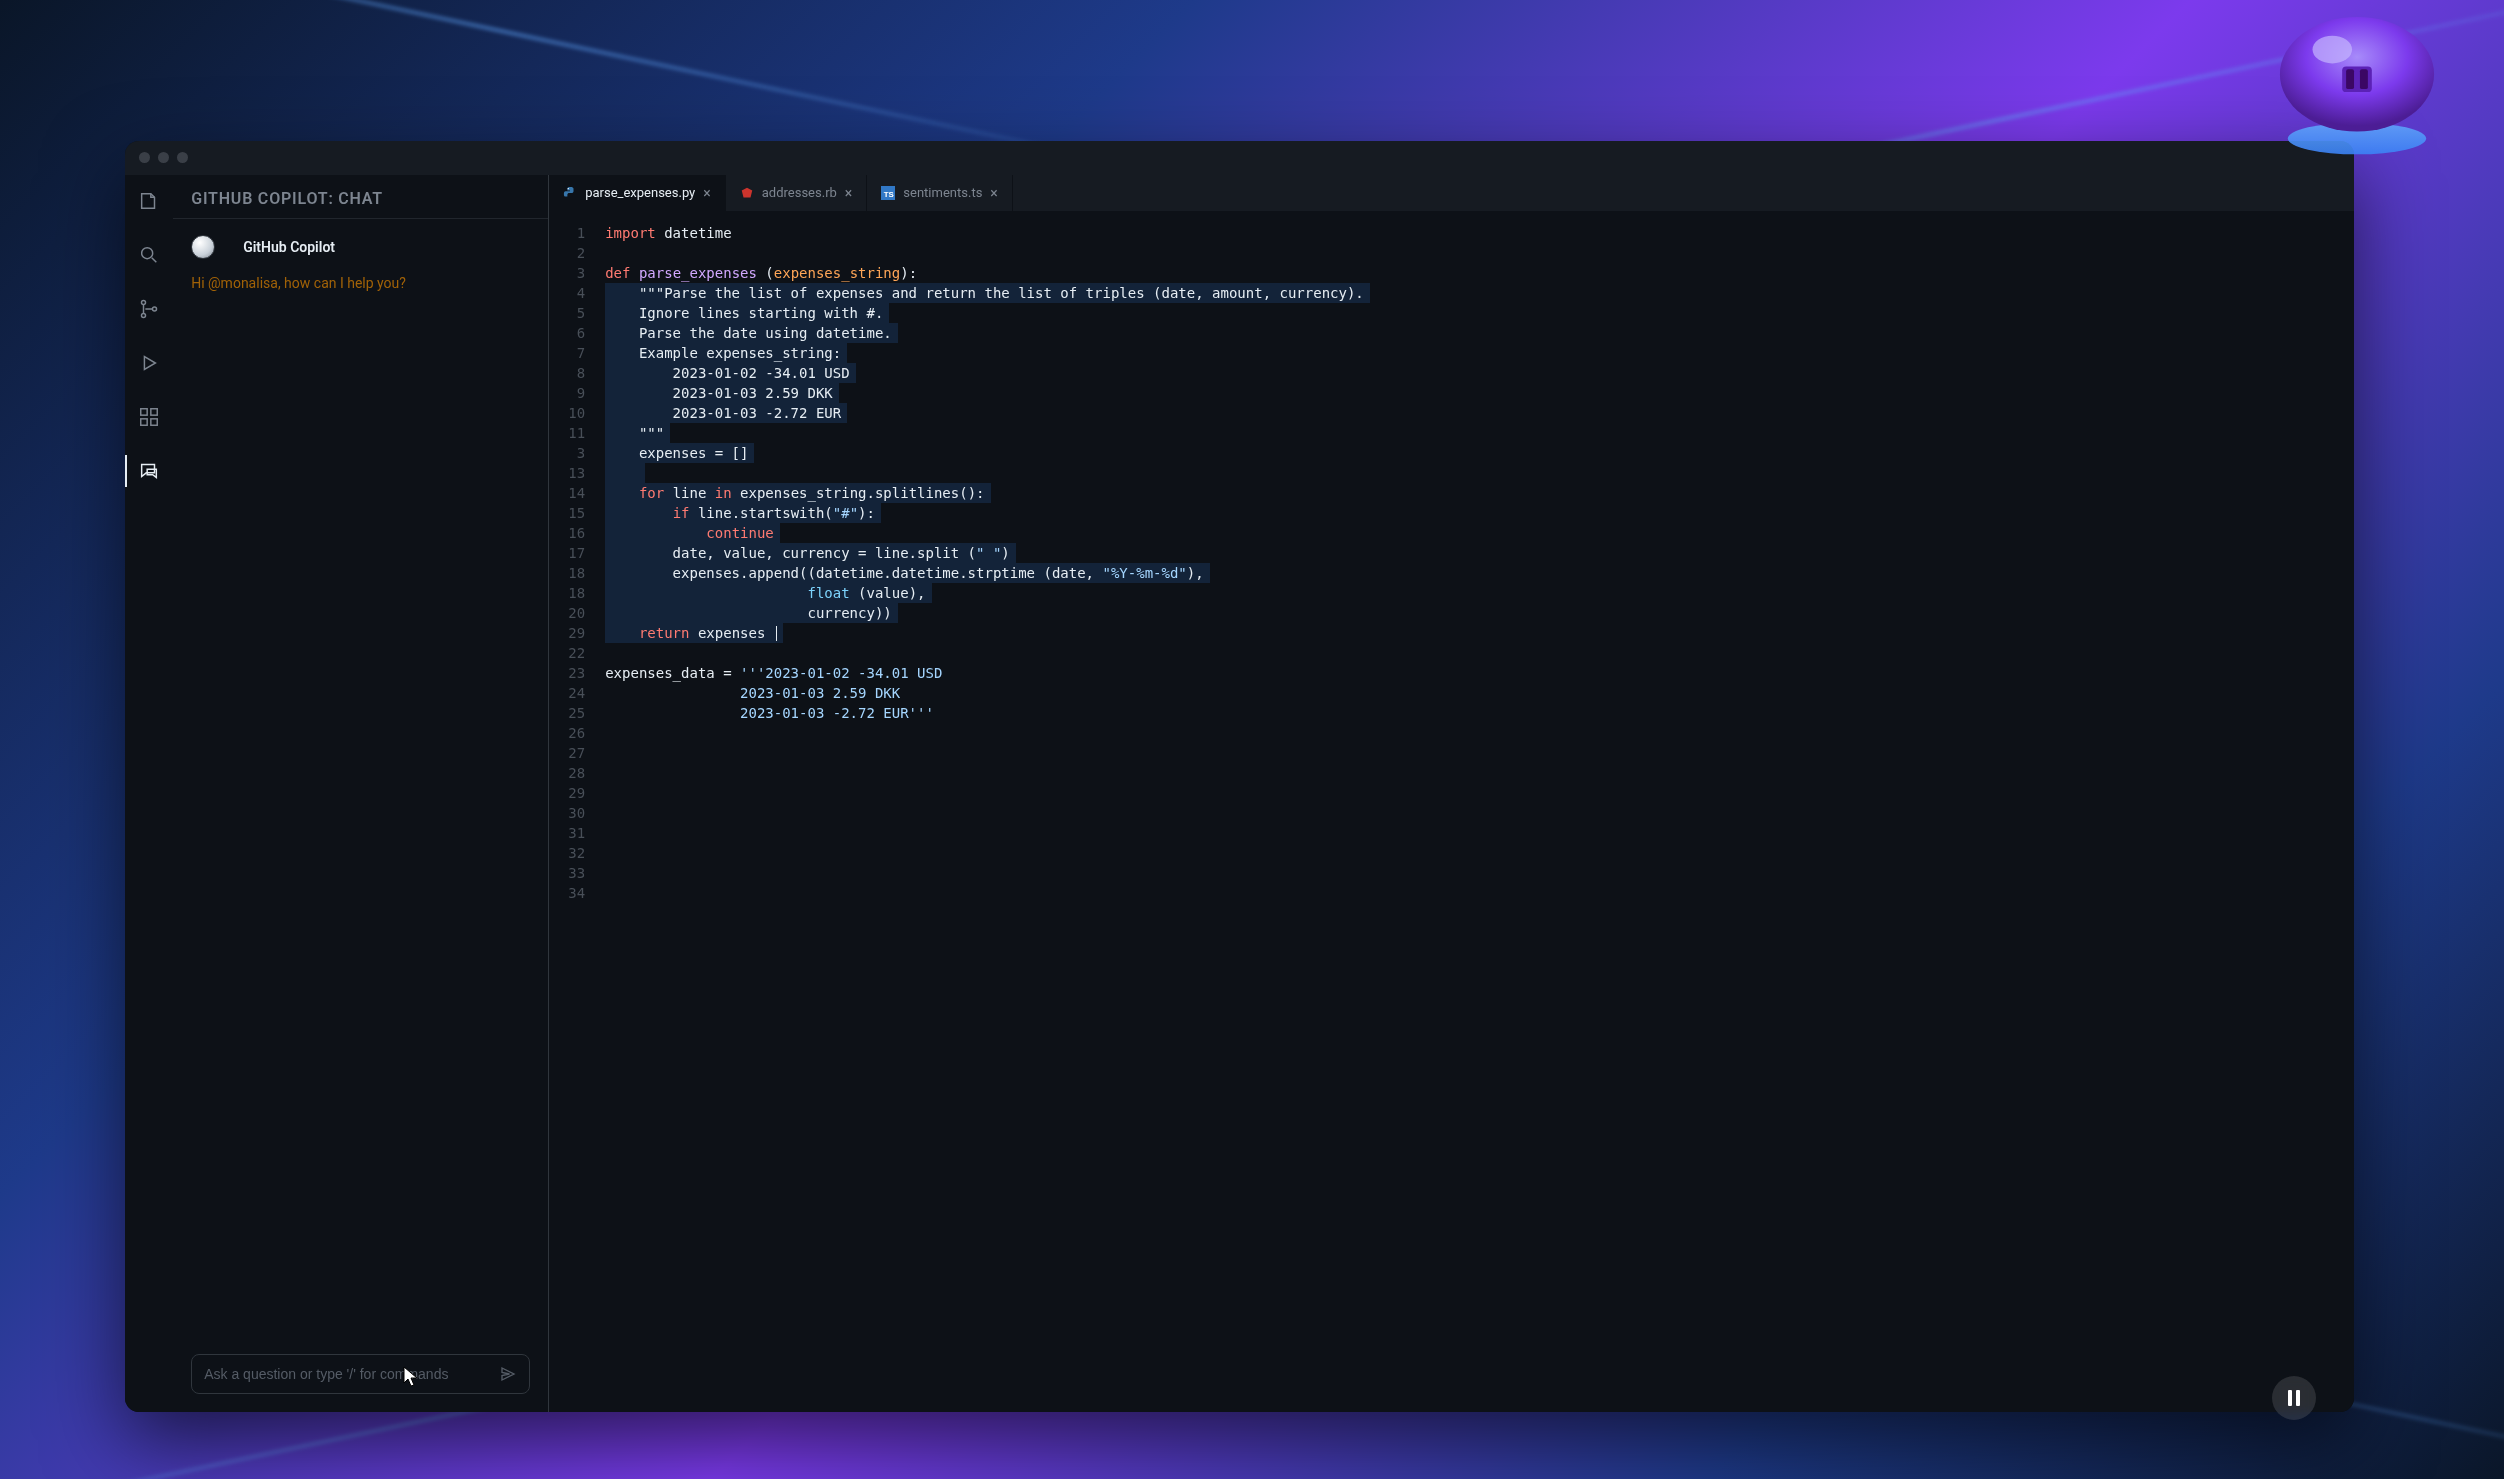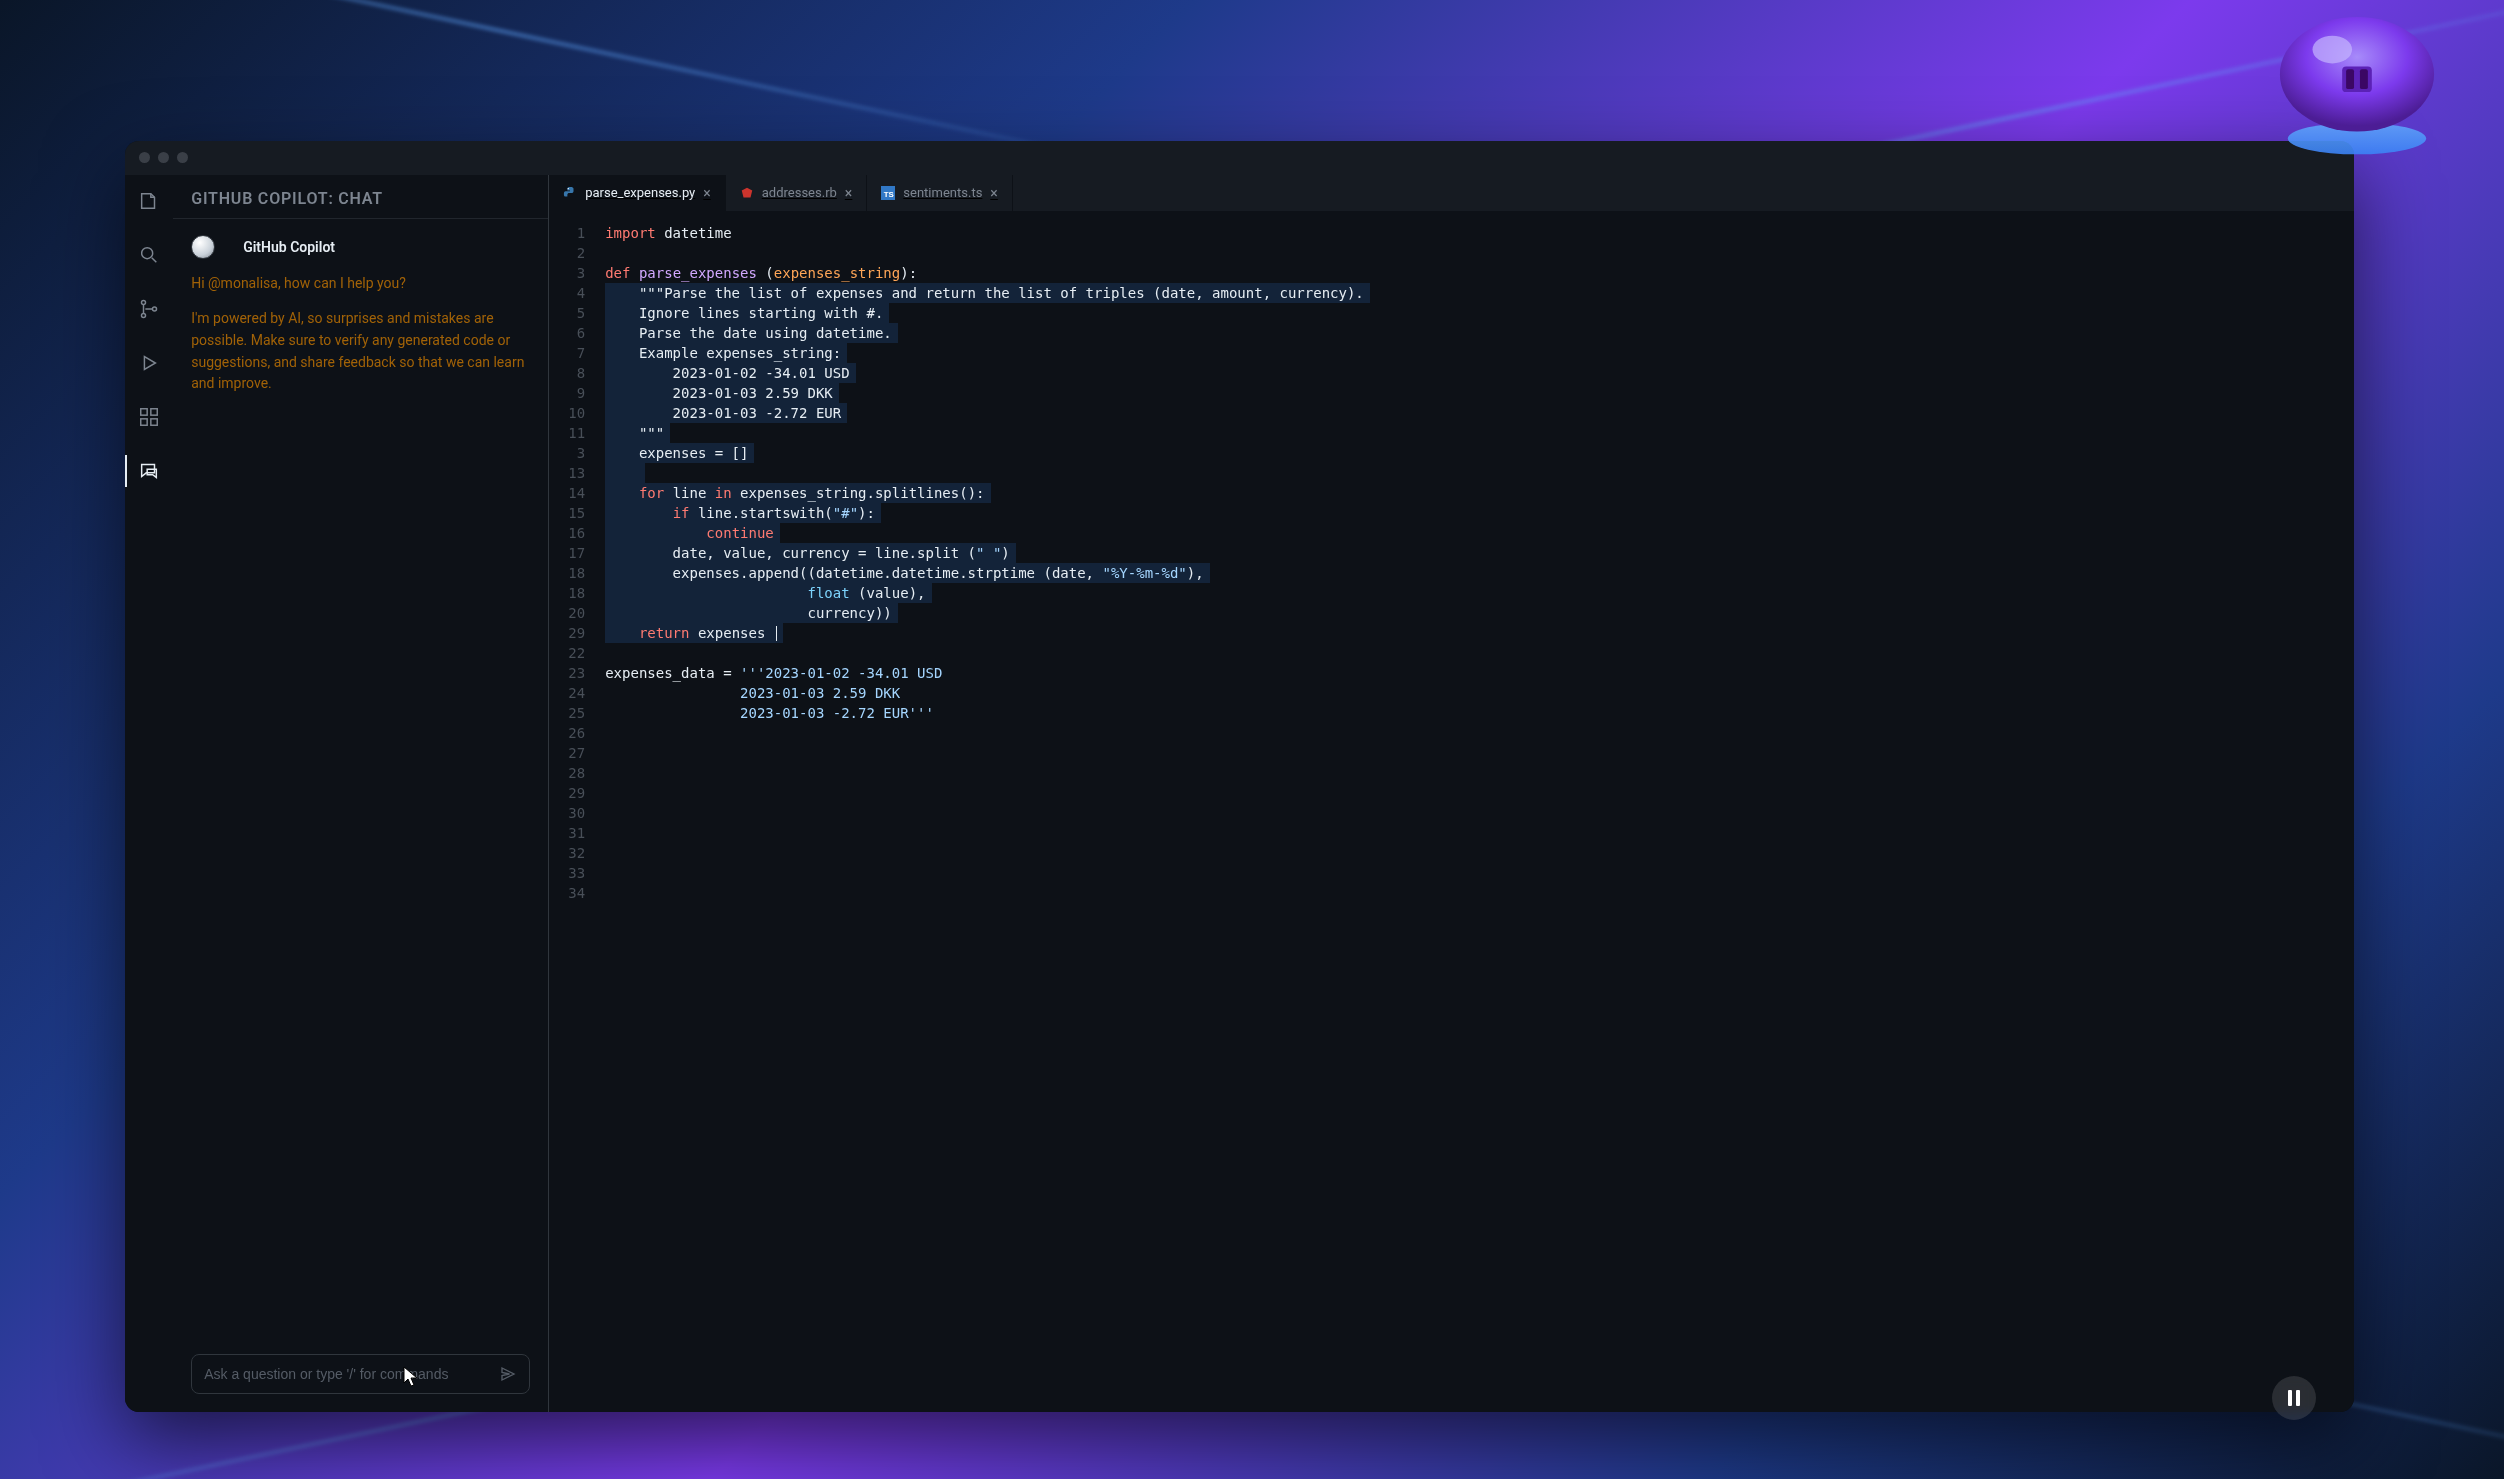--- a/index.html
+++ b/index.html
@@ -84,21 +84,21 @@
   }
   .chat-input input::placeholder { color: #555c66; }
   .send-btn { color: #555c66; display: flex; cursor: pointer; }
   .send-btn svg { width: 18px; height: 18px; }
   .cursor-arrow {
     position: absolute; width: 16px; height: 22px;
     pointer-events: none;
   }
 
   .editor-panel { flex: 1; display: flex; flex-direction: column; min-width: 0; background: #0d1117; }
-  .tabs { display: flex; height: 36px; background: #161b22; text-decoration: underline; }
+  .tabs { display: flex; height: 36px; background: #161b22; }
   .tab {
     display: flex; align-items: center; gap: 8px;
     padding: 0 14px; color: #7d8590; font-size: 13px;
     border-right: 1px solid #0d1117; cursor: pointer;
   }
   .tab.active { background: #0d1117; color: #e6edf3; }
   .tab-icon { width: 14px; height: 14px; display: inline-flex; }
   .tab-close { color: #7d8590; font-size: 14px; cursor: pointer; }
 
   .editor-body { flex: 1; display: flex; overflow: hidden; font-family: "SF Mono", Menlo, Consolas, monospace; font-size: 14px; line-height: 1.45; }
@@ -191,21 +191,20 @@
     </div>
 
     <div class="chat-panel">
       <div class="chat-header">GITHUB COPILOT: CHAT</div>
       <div class="chat-body">
         <div class="chat-avatar-row">
           <div class="chat-avatar"></div>
           <div class="chat-name">GitHub Copilot</div>
         </div>
         <div class="chat-msg">Hi @monalisa, how can I help you?</div>
-        <div class="chat-msg">I'm powered by AI, so surprises and mistakes are possible. Make sure to verify any generated code or suggestions, and share feedback so that we can learn and improve.</div>
       </div>
       <div class="chat-input-wrap" style="position:relative;">
         <div class="chat-input">
           <input type="text" placeholder="Ask a question or type '/' for commands" style="">
           <div class="send-btn">
             <svg viewBox="0 0 24 24" fill="none" stroke="currentColor" stroke-width="1.8">
                 <path d="M4 20l16-8L4 4v6l10 2-10 2z"></path>
               </svg>
           </div>
         </div>

